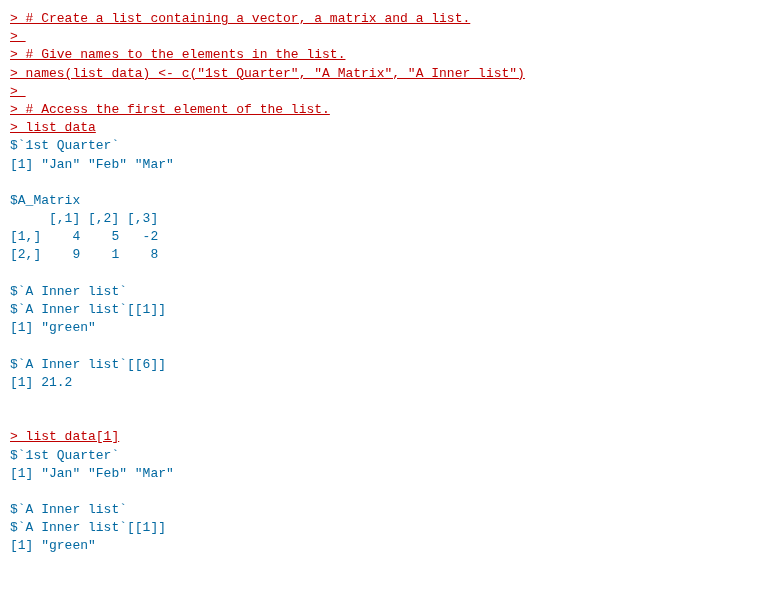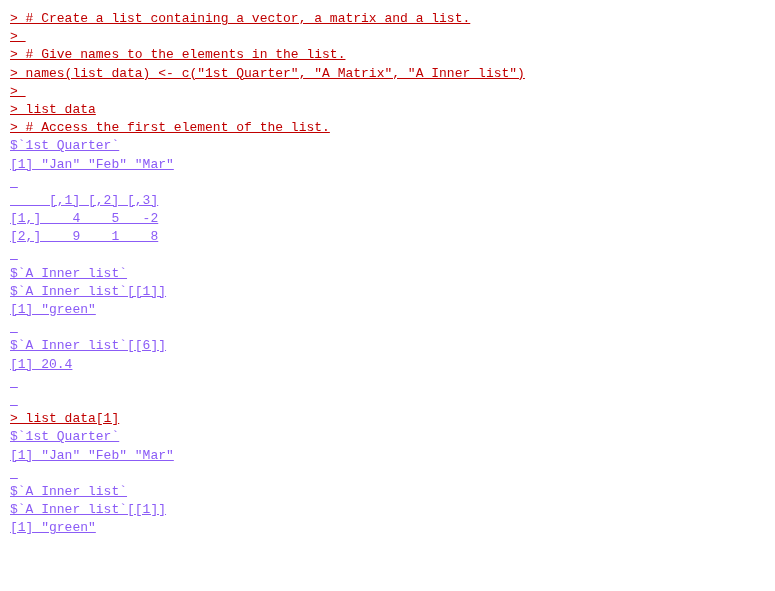--- a/index.html
+++ b/index.html
@@ -14,48 +14,48 @@
       position: relative;
     }
     .line {
       white-space: pre;
     }
     .input {
       color: #c00000;
       text-decoration: underline;
     }
     .output {
-      color: #8b5cf6;
-      text-decoration: underline;
+      color: #0369a1;
     }
   </style>
 </head>
 <body>
 
 <div id="console">
     <div class="line input">&gt; # Create a list containing a vector, a matrix and a list.</div>
     <div class="line input">&gt; </div>
     <div class="line input">&gt; # Give names to the elements in the list.</div>
     <div class="line input">&gt; names(list_data) &lt;- c("1st Quarter", "A_Matrix", "A Inner list")</div>
     <div class="line input">&gt; </div>
+    <div class="line input">&gt; # Access the first element of the list.</div>
     <div class="line input">&gt; list_data</div>
-    <div class="line input">&gt; # Access the first element of the list.</div>
     <div class="line output">$`1st Quarter`</div>
     <div class="line output">[1] "Jan" "Feb" "Mar"</div>
     <div class="line output">&nbsp;</div>
+    <div class="line output">$A_Matrix</div>
     <div class="line output">     [,1] [,2] [,3]</div>
     <div class="line output">[1,]    4    5   -2</div>
     <div class="line output">[2,]    9    1    8</div>
     <div class="line output">&nbsp;</div>
     <div class="line output">$`A Inner list`</div>
     <div class="line output">$`A Inner list`[[1]]</div>
     <div class="line output">[1] "green"</div>
     <div class="line output">&nbsp;</div>
     <div class="line output">$`A Inner list`[[6]]</div>
-    <div class="line output">[1] 20.4</div>
+    <div class="line output">[1] 21.2</div>
     <div class="line output">&nbsp;</div>
     <div class="line output">&nbsp;</div>
     <div class="line input">&gt; list_data[1]</div>
     <div class="line output">$`1st Quarter`</div>
     <div class="line output">[1] "Jan" "Feb" "Mar"</div>
     <div class="line output">&nbsp;</div>
     <div class="line output">$`A Inner list`</div>
     <div class="line output">$`A Inner list`[[1]]</div>
     <div class="line output">[1] "green"</div>
   </div>

